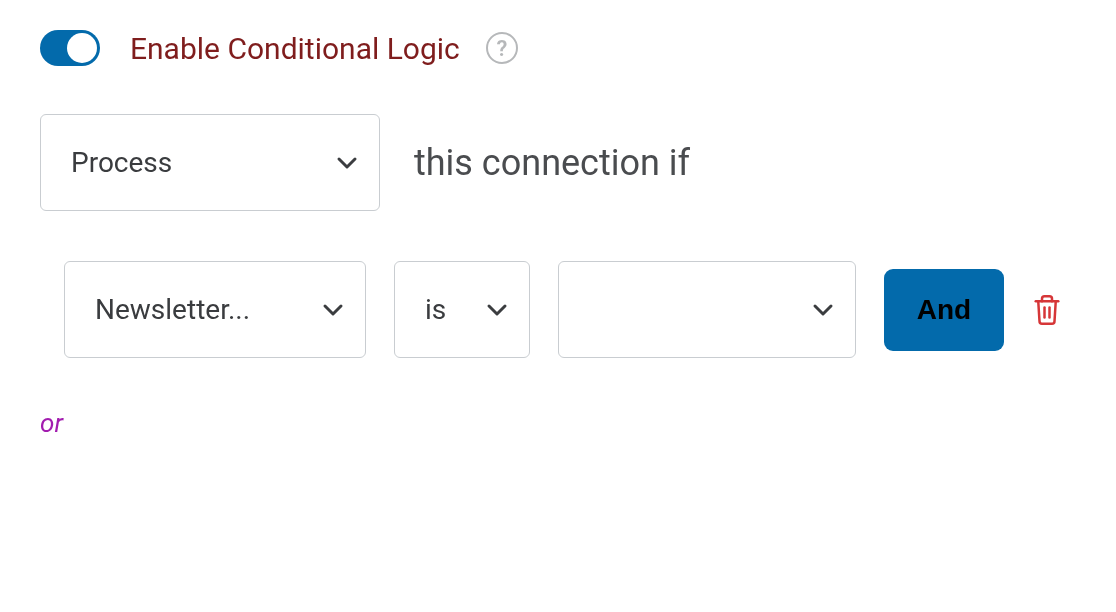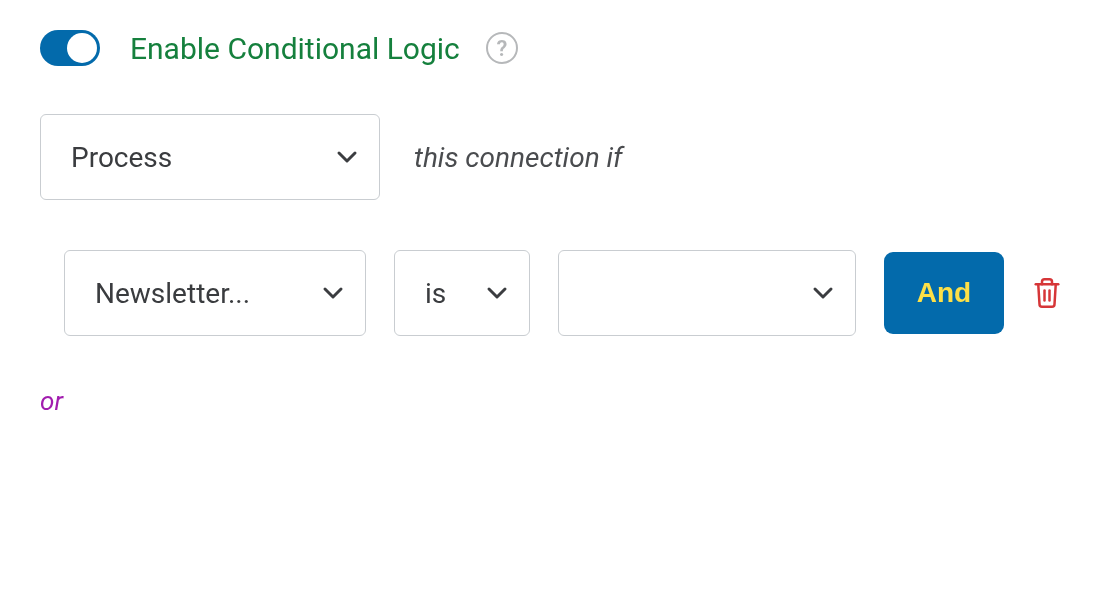--- a/index.html
+++ b/index.html
@@ -21,47 +21,47 @@
   .row{display:flex;align-items:center;}
   .row-header{margin-bottom:48px;}
   .toggle{
     position:relative;width:60px;height:36px;border-radius:18px;
     background:var(--blue);flex:0 0 auto;margin-right:30px;cursor:pointer;
   }
   .toggle-knob{
     position:absolute;top:3px;right:3px;width:30px;height:30px;border-radius:50%;
     background:#fff;
   }
-  .header-label{font-size:30px;color:#15803d;}
+  .header-label{font-size:30px;color:#7f1d1d;}
   .help{
     margin-left:26px;width:32px;height:32px;border:2px solid #b6b8ba;border-radius:50%;
     display:flex;align-items:center;justify-content:center;color:#b6b8ba;
     font-size:22px;font-weight:600;cursor:pointer;
   }
   .select{
-    position:relative;height:86px;border:1px solid var(--border);border-radius:6px;
+    position:relative;height:97px;border:1px solid var(--border);border-radius:6px;
     display:flex;align-items:center;padding:0 56px 0 30px;font-size:28px;
     color:#3a3c3f;background:#fff;cursor:pointer;flex:0 0 auto;
   }
   .select .txt{white-space:nowrap;overflow:hidden;text-overflow:ellipsis;}
   .chev{
     position:absolute;right:20px;top:50%;transform:translateY(-50%);
     pointer-events:none;
   }
   .chev svg{display:block;}
   .w-process{width:340px;}
   .w-field{width:302px;}
   .w-op{width:136px;}
   .w-val{width:298px;}
   .row-process{margin-bottom:50px;}
-  .hint{font-size:28px;font-style:italic;color:#4a4c4f;margin-left:34px;}
+  .hint{font-size:36px;color:#4a4c4f;margin-left:34px;}
   .row-rule{gap:28px;margin-bottom:50px;padding-left:24px;}
   .btn{
     height:82px;border:none;border-radius:9px;background:var(--blue);
-    color:#fde047;font-size:28px;font-weight:600;padding:0 28px;cursor:pointer;
+    color:#000000;font-size:28px;font-weight:600;padding:0 28px;cursor:pointer;
     display:flex;align-items:center;justify-content:center;flex:0 0 auto;
   }
   .btn-and{width:120px;}
   .trash{cursor:pointer;flex:0 0 auto;display:flex;align-items:center;}
   .or{font-size:26px;font-style:italic;color:#a21caf;margin-bottom:52px;}
   .btn-add{height:74px;padding:0 36px;font-size:26px;}
 </style>
 </head>
 <body>
 

